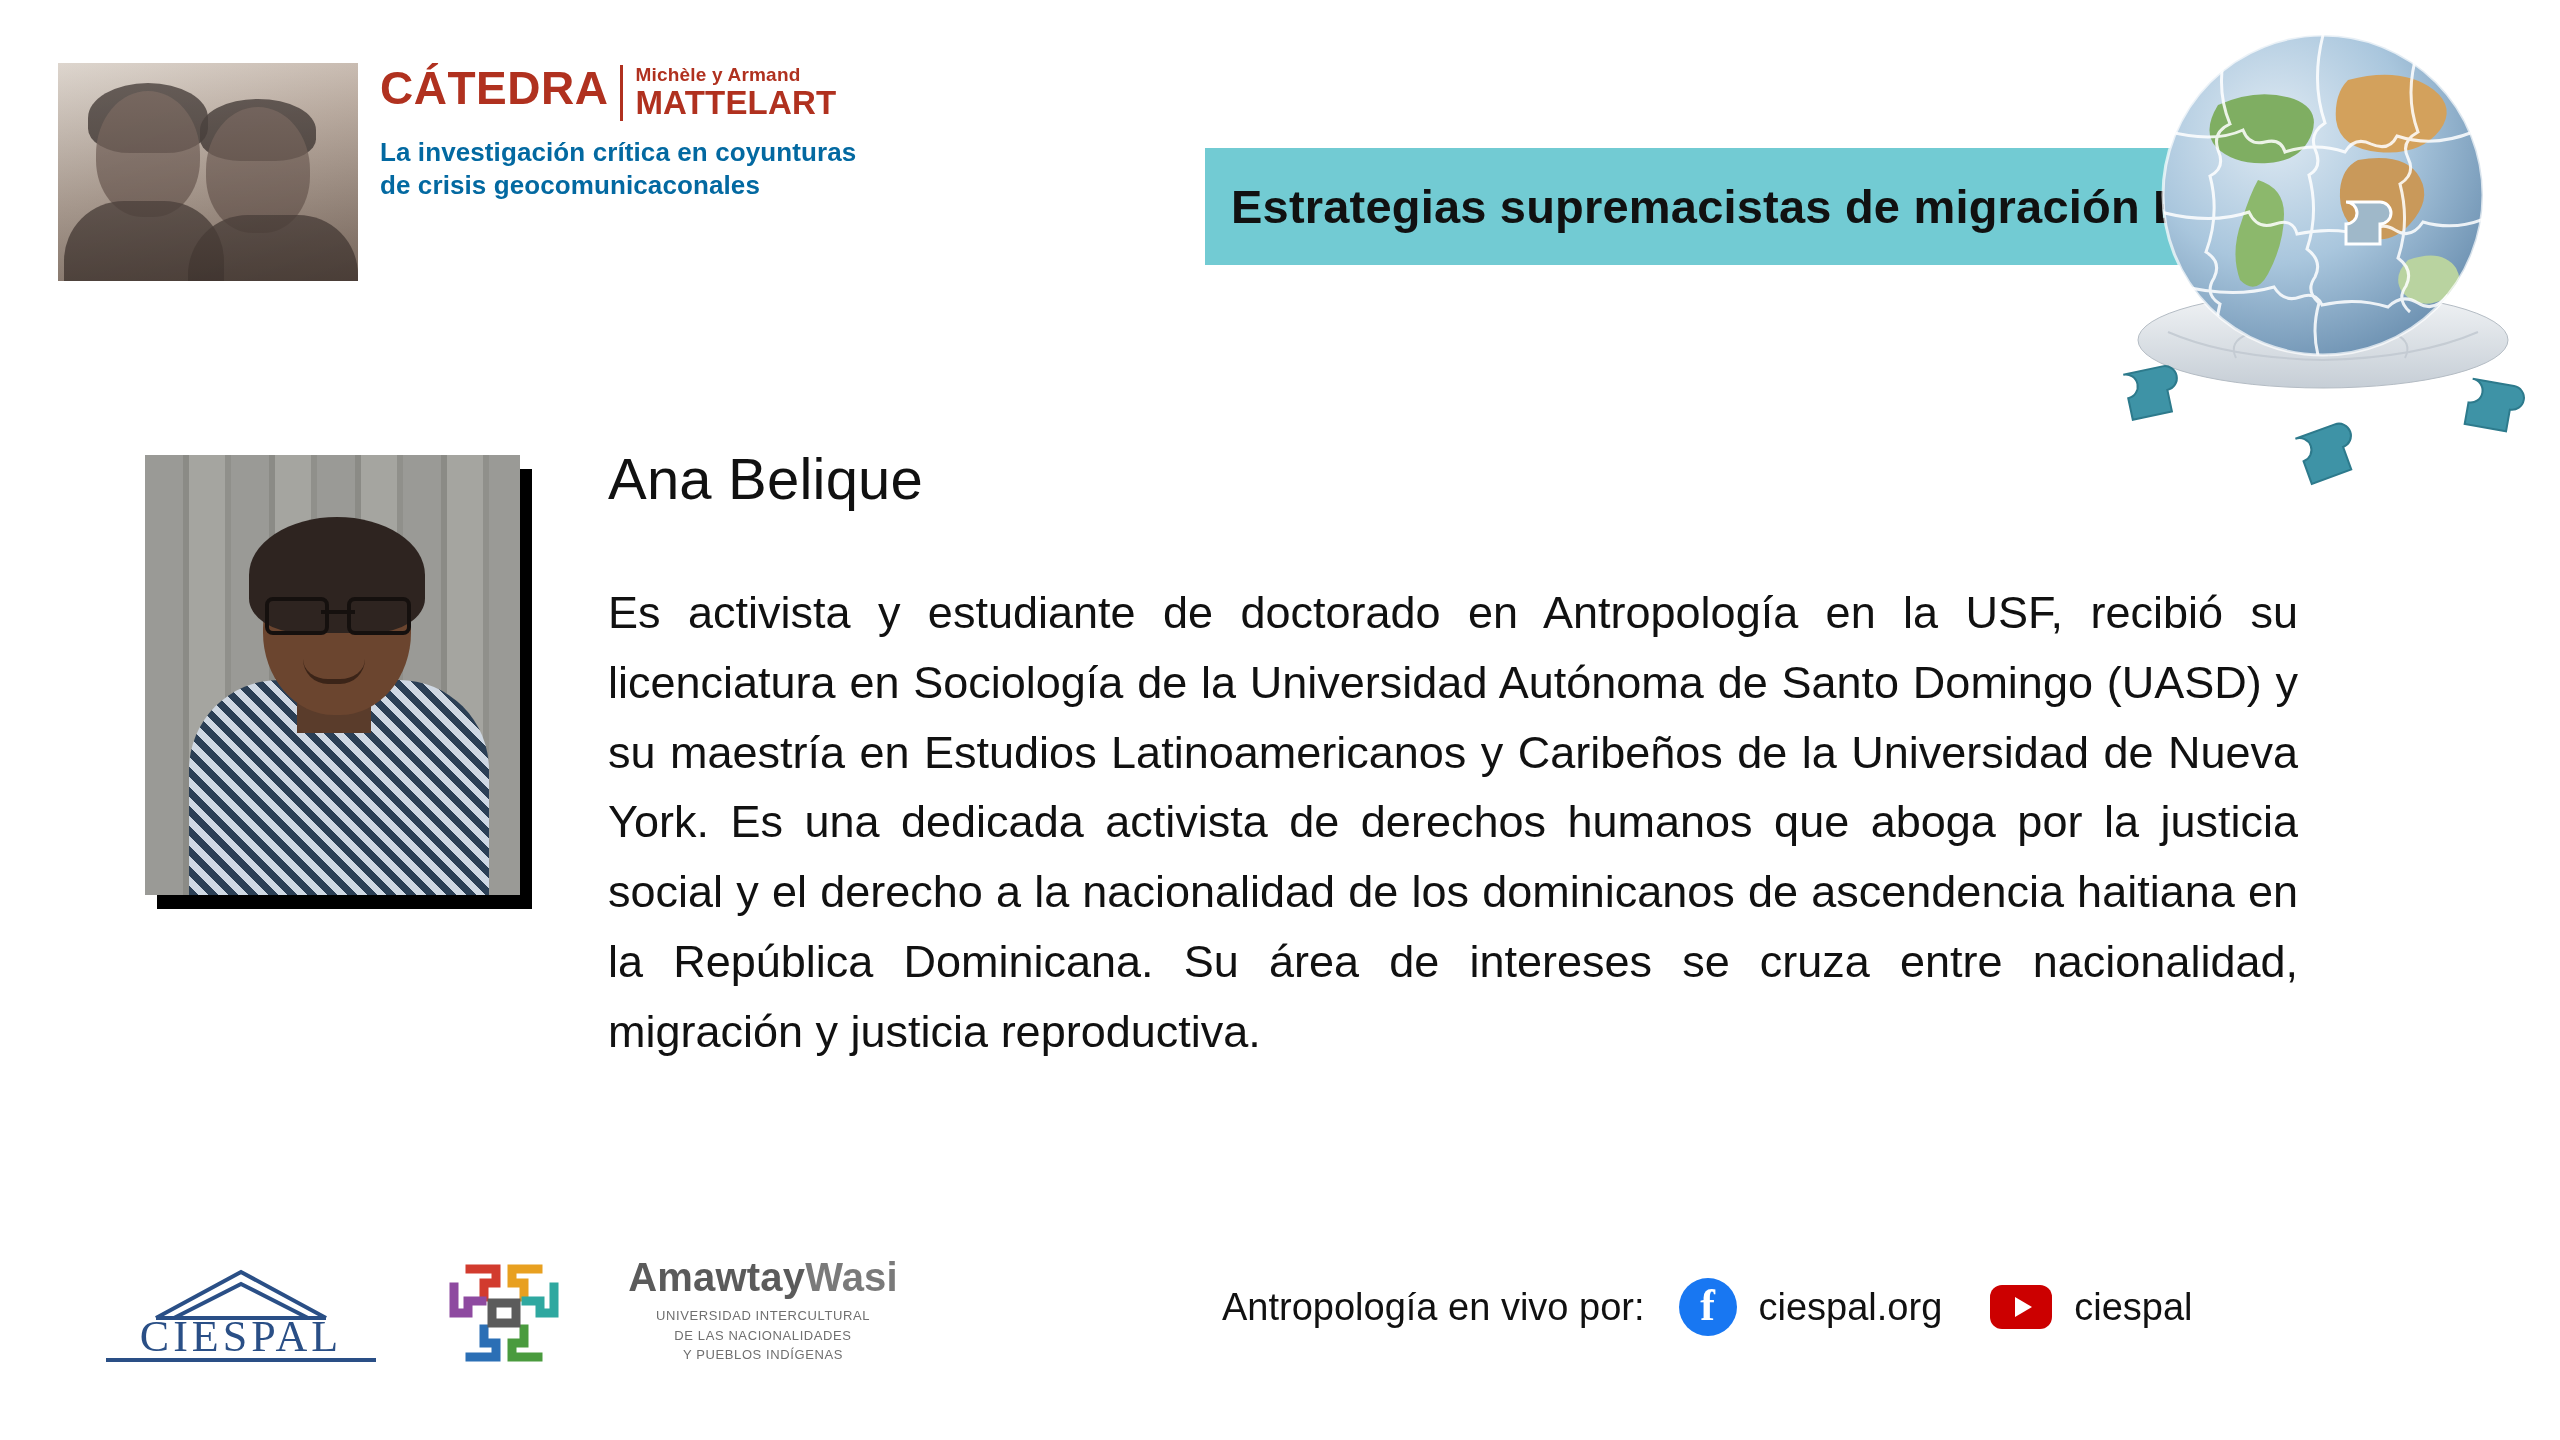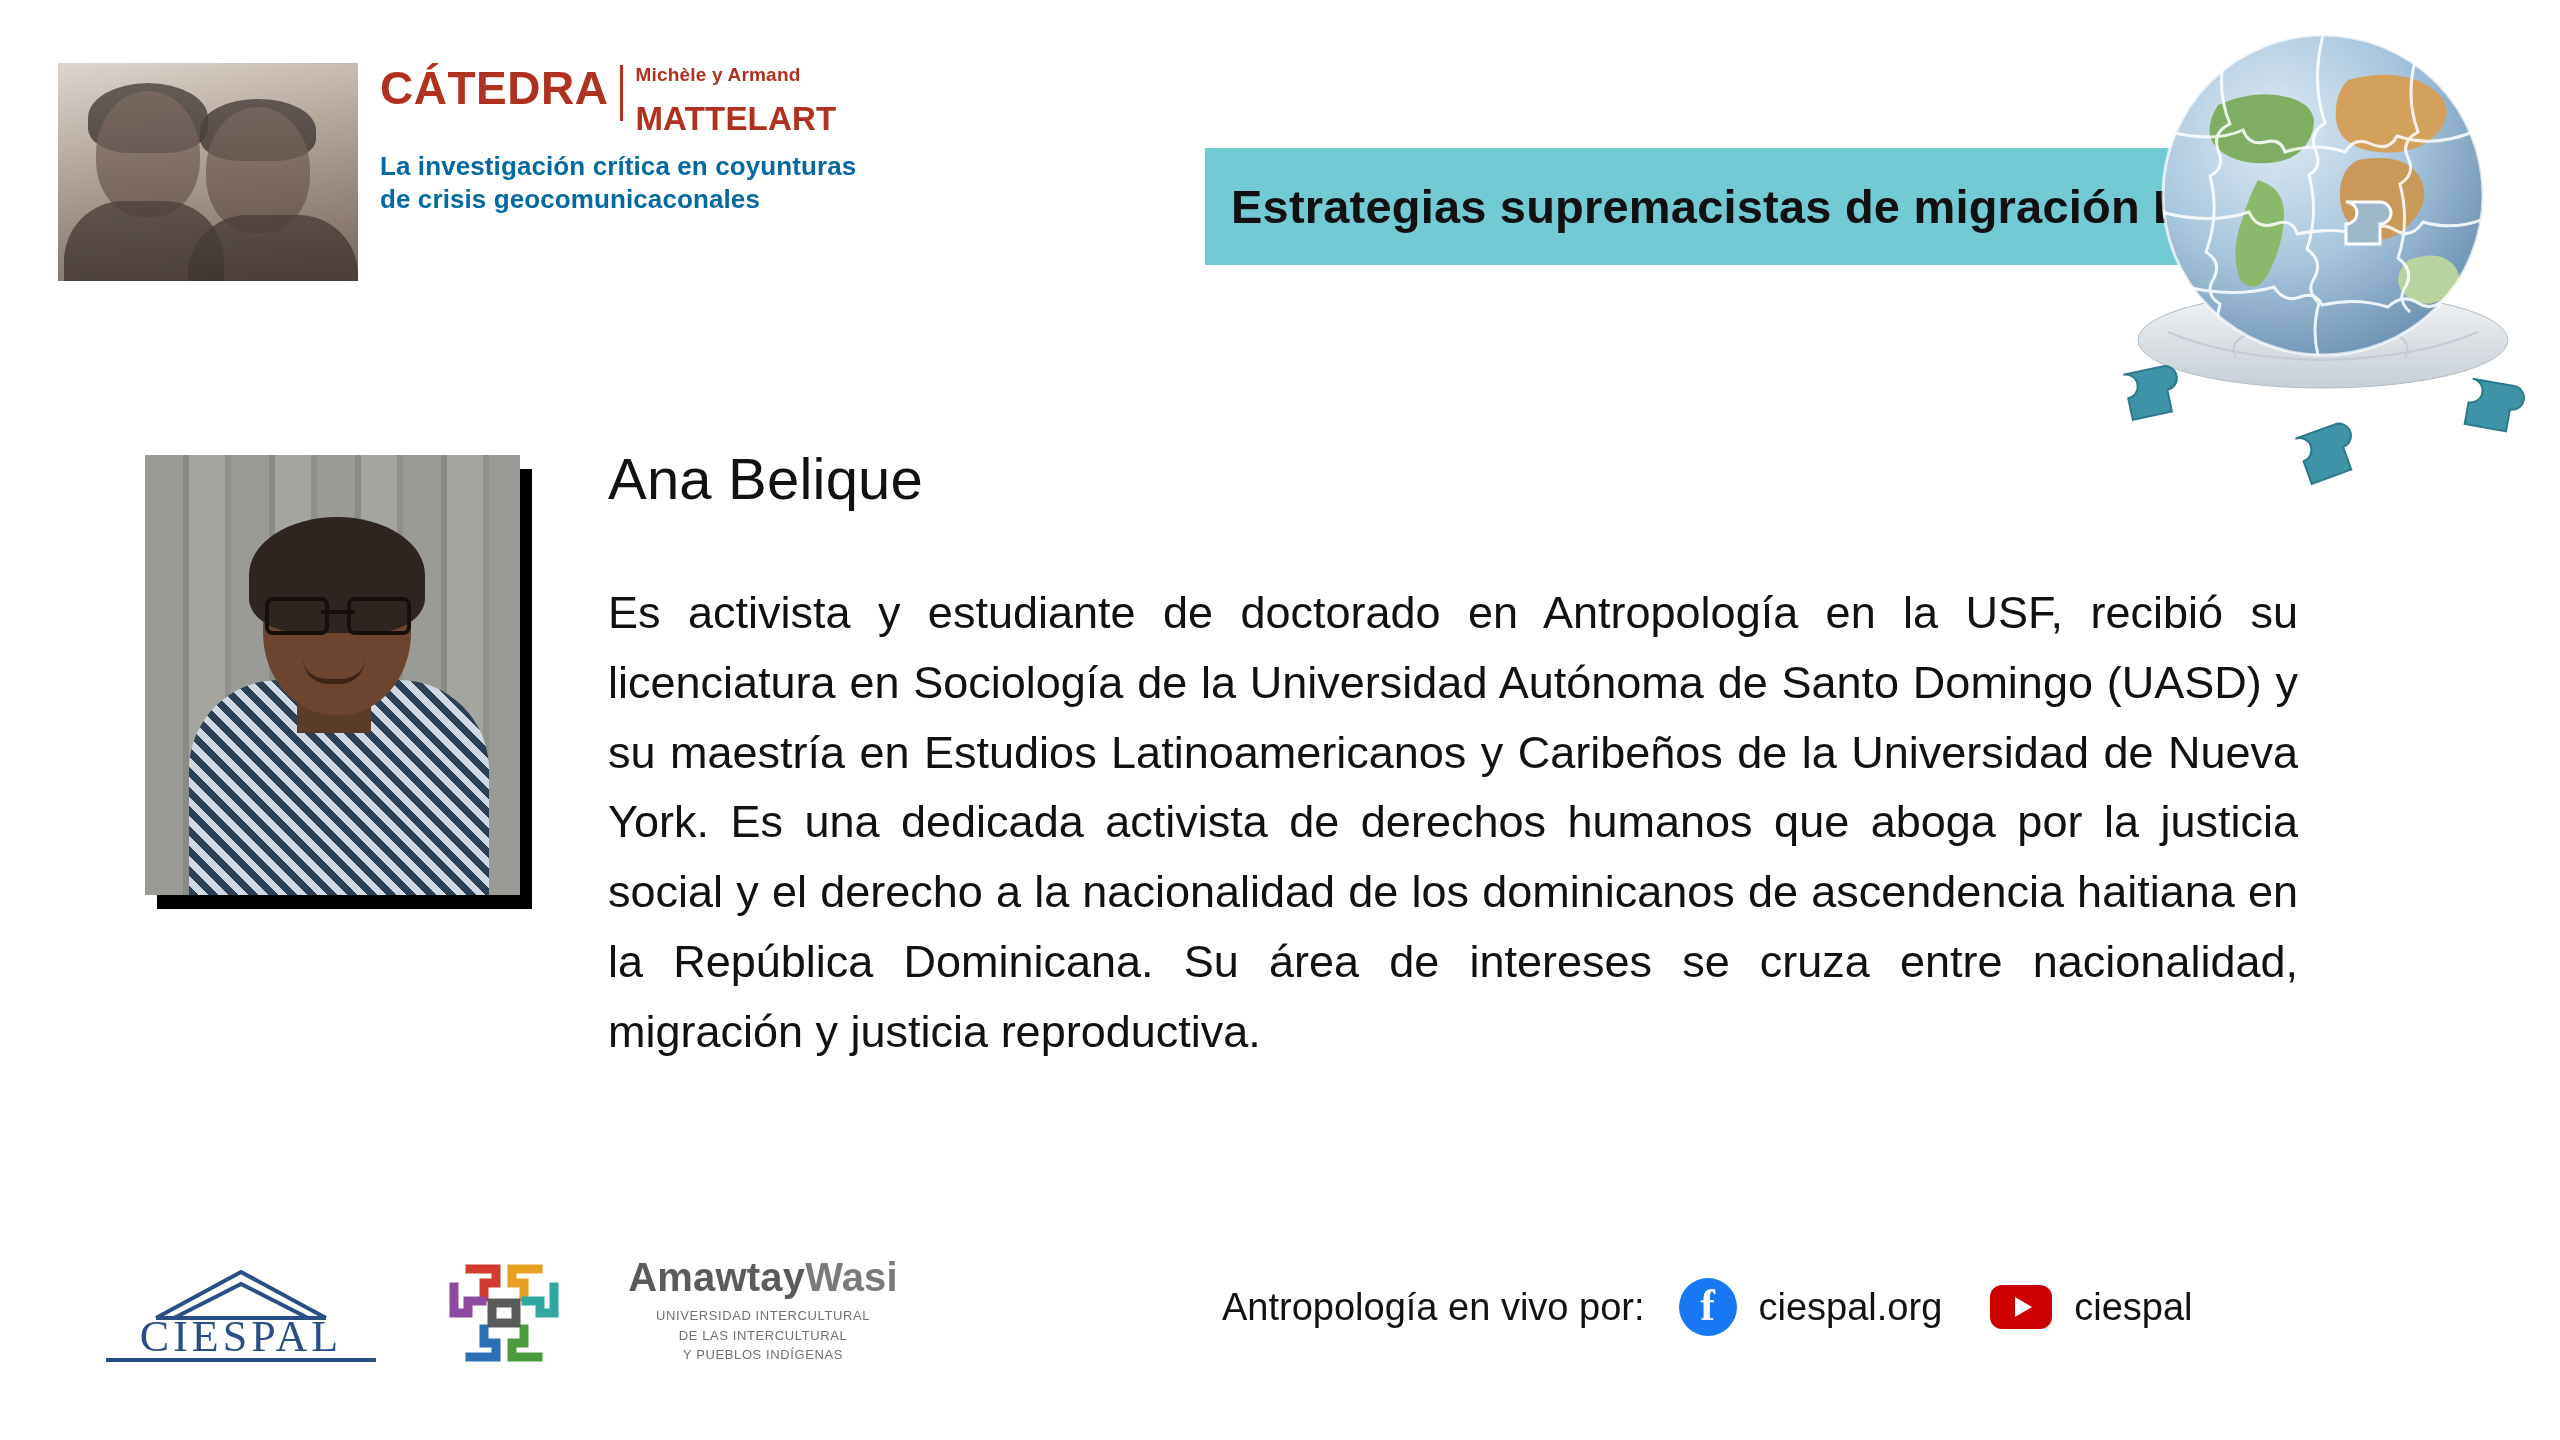--- a/index.html
+++ b/index.html
@@ -99,21 +99,21 @@
     font-size: 19px;
     font-weight: bold;
     color: #b0311f;
     letter-spacing: .2px;
   }
   .mattelart-big {
     font-size: 33px;
     font-weight: bold;
     color: #b0311f;
     letter-spacing: .2px;
-    margin-top: 18px;
+    margin-top: 2px;
   }
   .catedra-sub {
     margin-top: 13px;
     font-size: 26px;
     font-weight: bold;
     color: #0369a1;
     line-height: 1.28;
     letter-spacing: .1px;
   }
 
@@ -487,21 +487,21 @@
       <path d="M114 36 v26 h-14 v-12 h-14" stroke="#2fa8a0"></path>
       <rect x="52" y="52" width="24" height="20" stroke="#5b5b5b"></rect>
     </g>
   </svg>
   <div id="amawtay-words">
     <div class="aw-name">
       <span>Amawtay</span><span class="w2">Wasi</span>
     </div>
     <div class="aw-sub">
       <div>UNIVERSIDAD INTERCULTURAL</div>
-      <div>DE LAS INTERCULTURAL</div>
+      <div>DE LAS NACIONALIDADES</div>
       <div>Y PUEBLOS INDÍGENAS</div>
     </div>
   </div>
 </div>
 
 <div id="broadcast">
   <div class="bc-label">Antropología en vivo por:</div>
   <div class="bc-item">
     <div class="fb-icon"></div>
     <div class="bc-text">ciespal.org</div>

